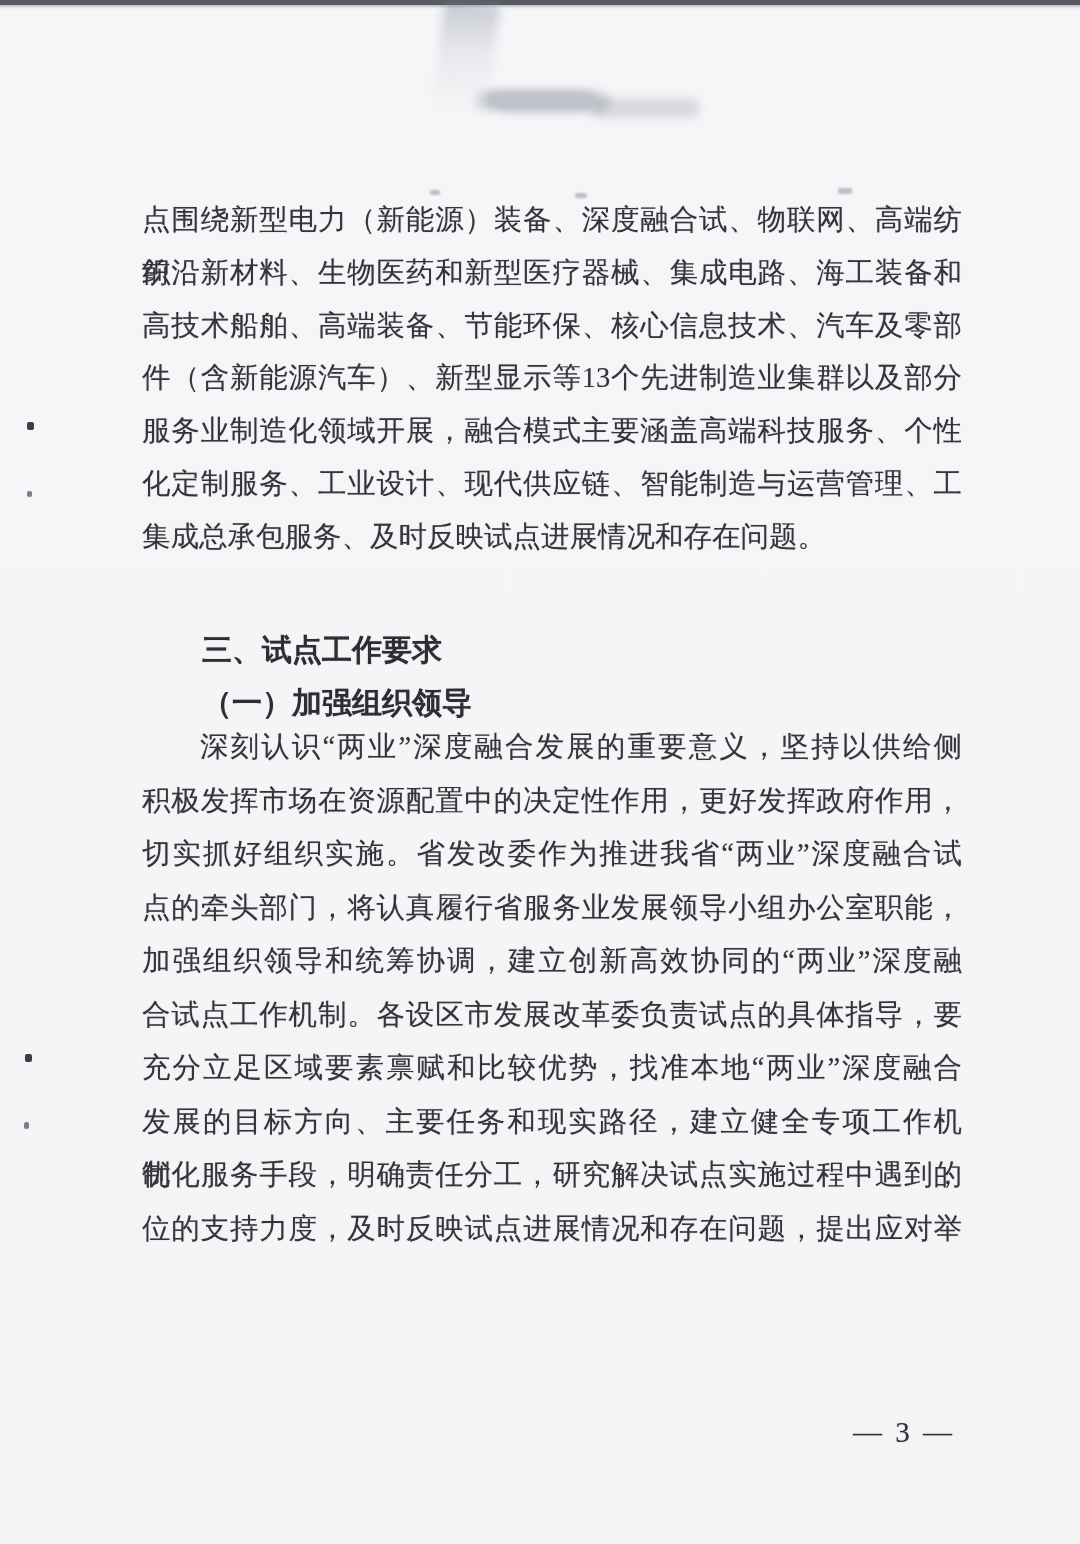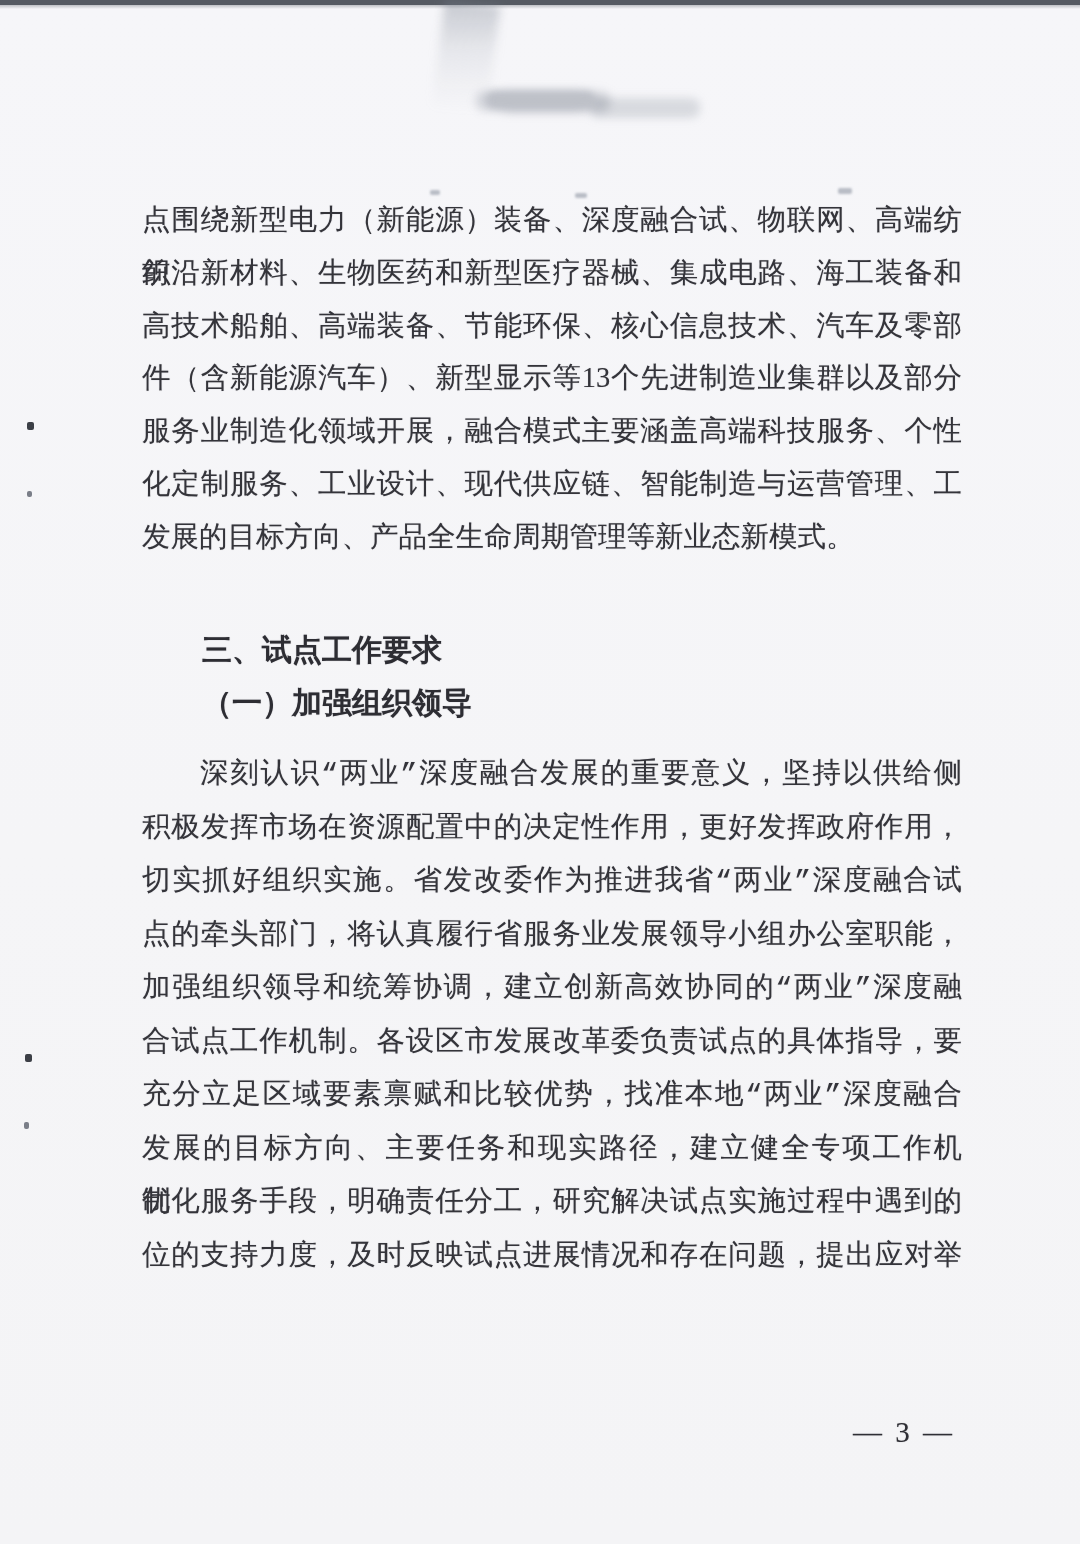--- a/index.html
+++ b/index.html
@@ -61,21 +61,21 @@
     text-shadow: 0 0 1px rgba(55,55,65,0.35);
   }
   .line {
     text-align: justify;
     text-align-last: justify;
     
   }
   .line.open { text-align-last: left; }
   #p1 { top: 194px; }
   #p1 .line { line-height: 52.8px; height: 52.8px; }
-  #p2 { top: 748px; font-family: Liberation Mono, monospace; }
+  #p2 { top: 720px; }
   #p2 .line { line-height: 53.5px; height: 53.5px; }
   #p2 .line.indent { text-indent: 58px; }
 
   .heading {
     position: absolute;
     left: 142px;
     width: 820px;
     font-weight: bold;
     font-size: 30px;
     line-height: 53px;
@@ -115,21 +115,21 @@
   <div class="speck faint" style="left:575px; top:193px; width:12px; height:5px;"></div>
   <div class="speck faint" style="left:838px; top:188px; width:14px; height:6px;"></div>
 
   <div class="textblock" id="p1">
     <div class="line">点围绕新型电力（新能源）装备、深度融合试、物联网、高端纺织、</div>
     <div class="line">前沿新材料、生物医药和新型医疗器械、集成电路、海工装备和</div>
     <div class="line">高技术船舶、高端装备、节能环保、核心信息技术、汽车及零部</div>
     <div class="line">件（含新能源汽车）、新型显示等13个先进制造业集群以及部分</div>
     <div class="line">服务业制造化领域开展，融合模式主要涵盖高端科技服务、个性</div>
     <div class="line">化定制服务、工业设计、现代供应链、智能制造与运营管理、工</div>
-    <div class="line open">发展的目标方向、产品全生命周期管理等新业态新模式。</div>
+    <div class="line open">集成总承包服务、及时反映试点进展情况和存在问题。</div>
   </div>
 
   <div class="heading" id="h1">三、试点工作要求</div>
   <div class="heading" id="h2">（一）加强组织领导</div>
 
   <div class="textblock" id="p2">
     <div class="line indent">深刻认识“两业”深度融合发展的重要意义，坚持以供给侧</div>
     <div class="line">积极发挥市场在资源配置中的决定性作用，更好发挥政府作用，</div>
     <div class="line">切实抓好组织实施。省发改委作为推进我省“两业”深度融合试</div>
     <div class="line">点的牵头部门，将认真履行省服务业发展领导小组办公室职能，</div>

